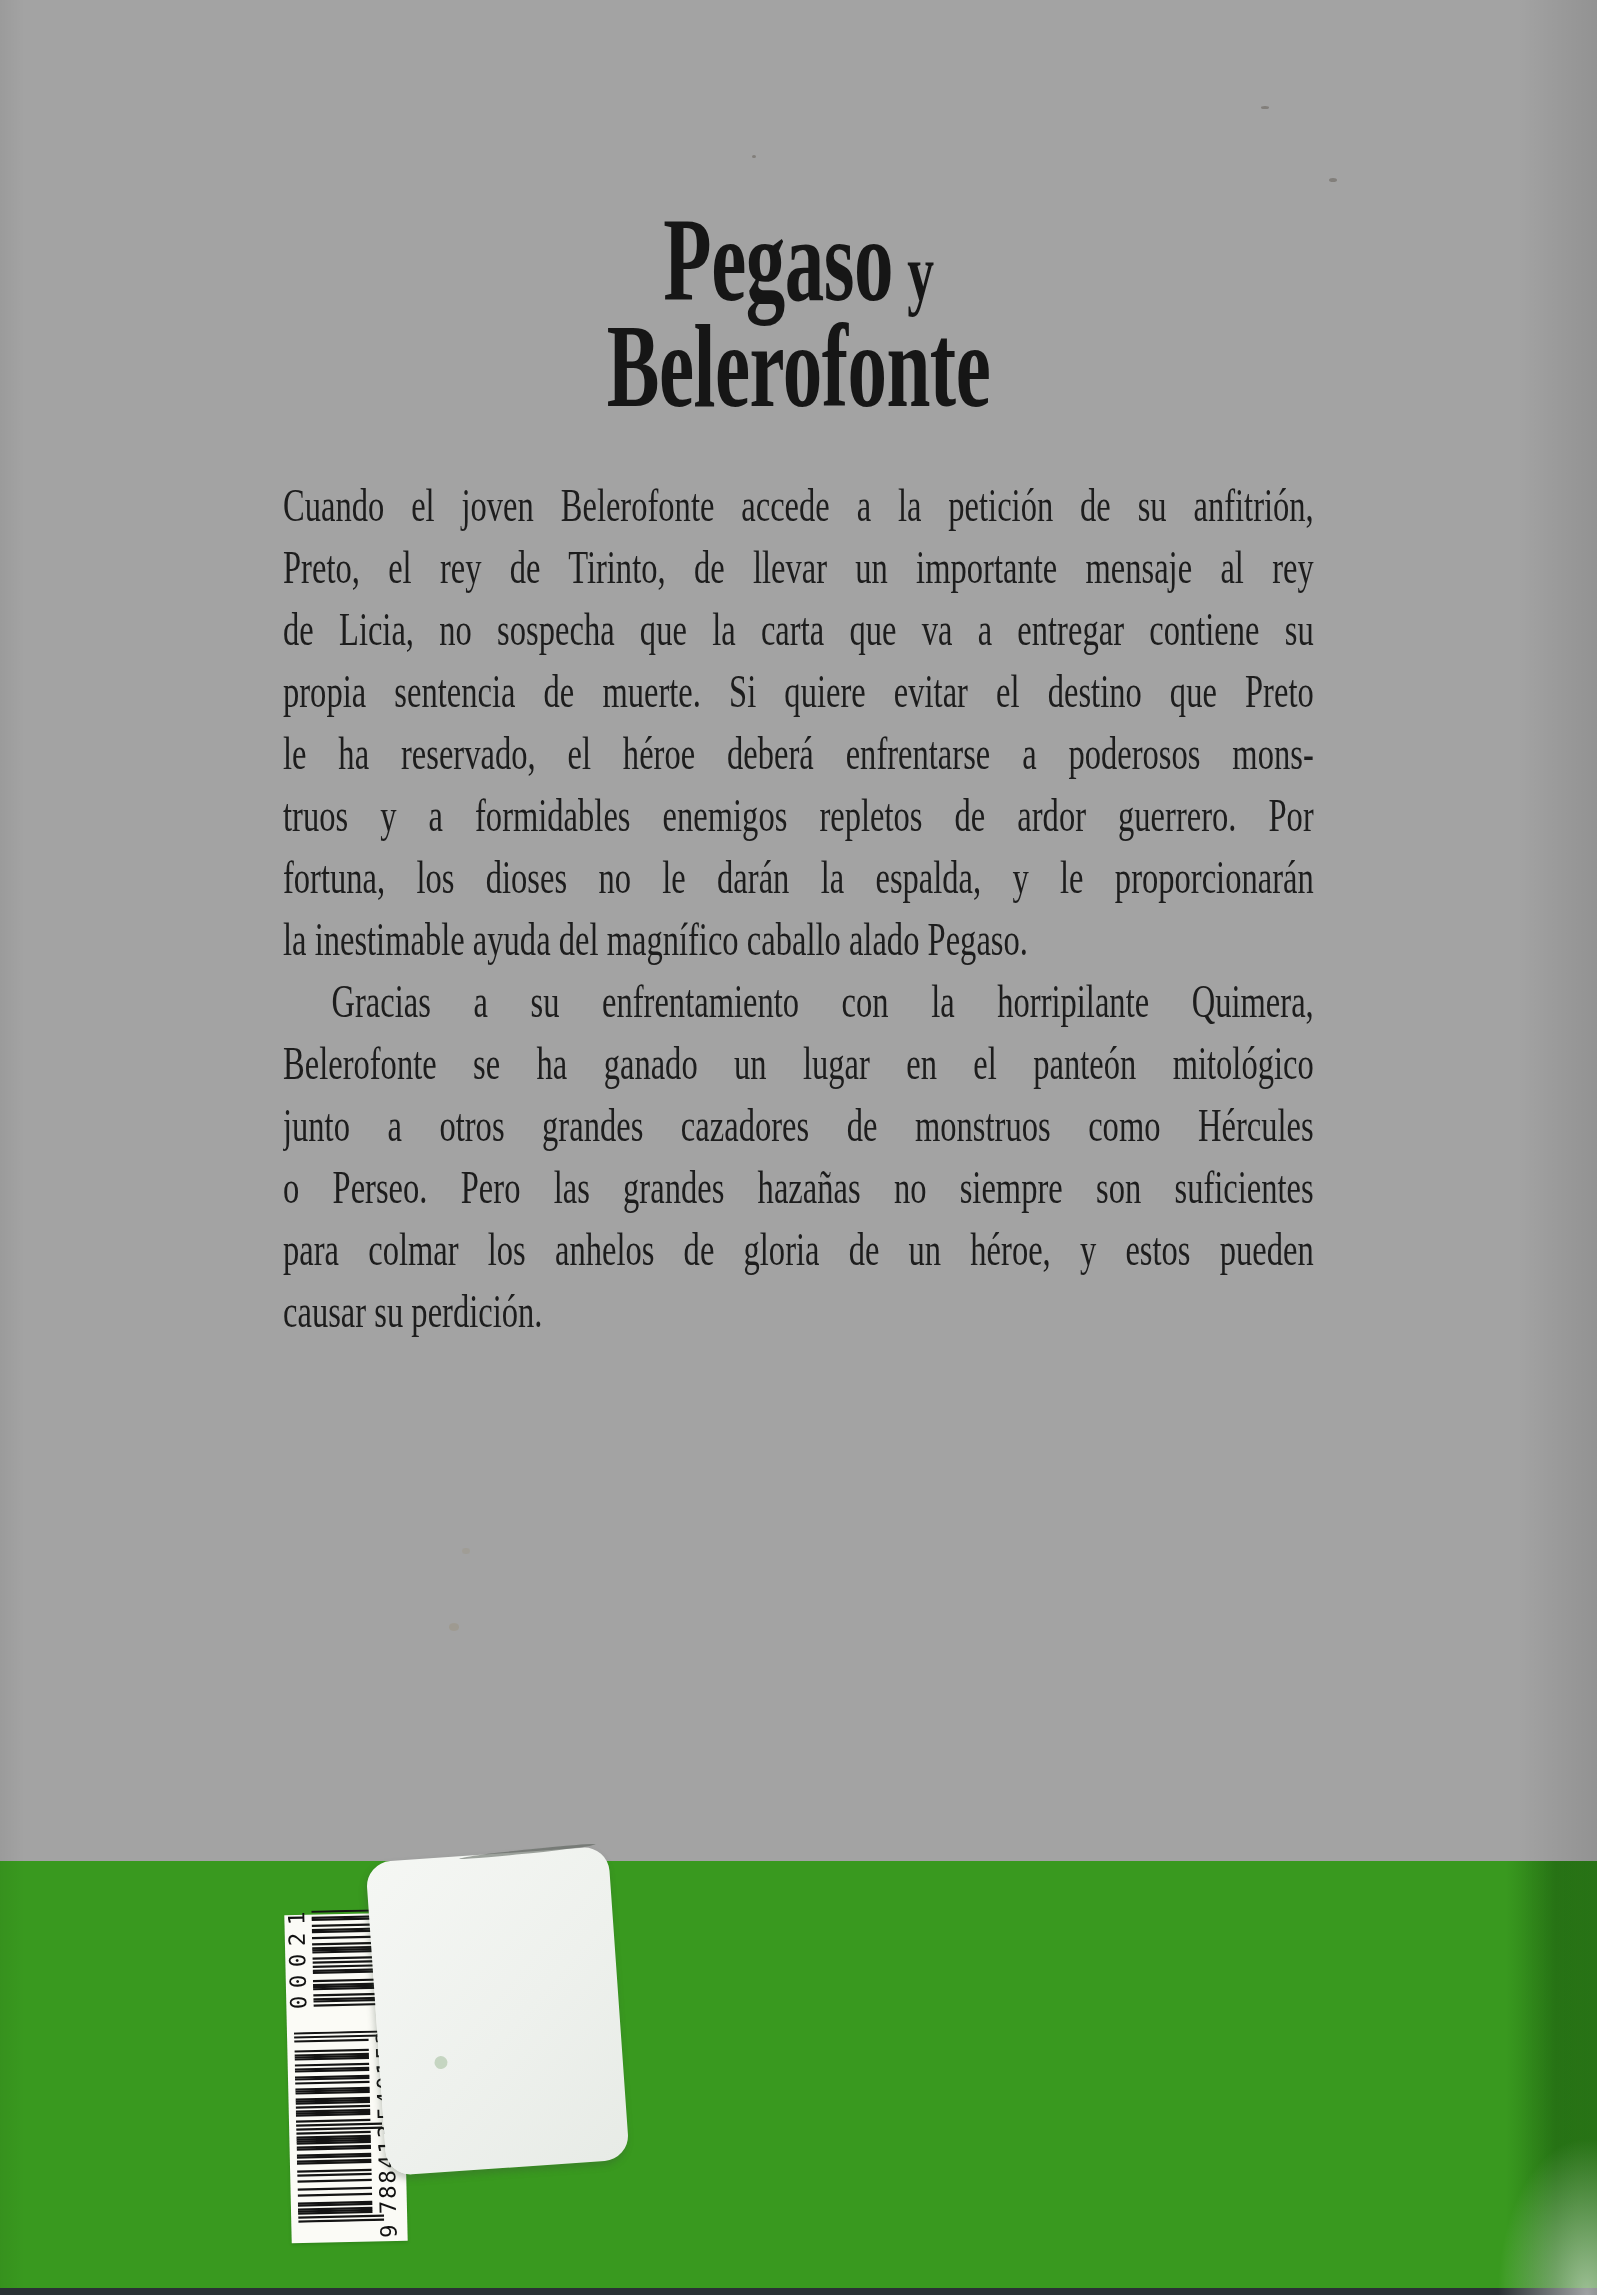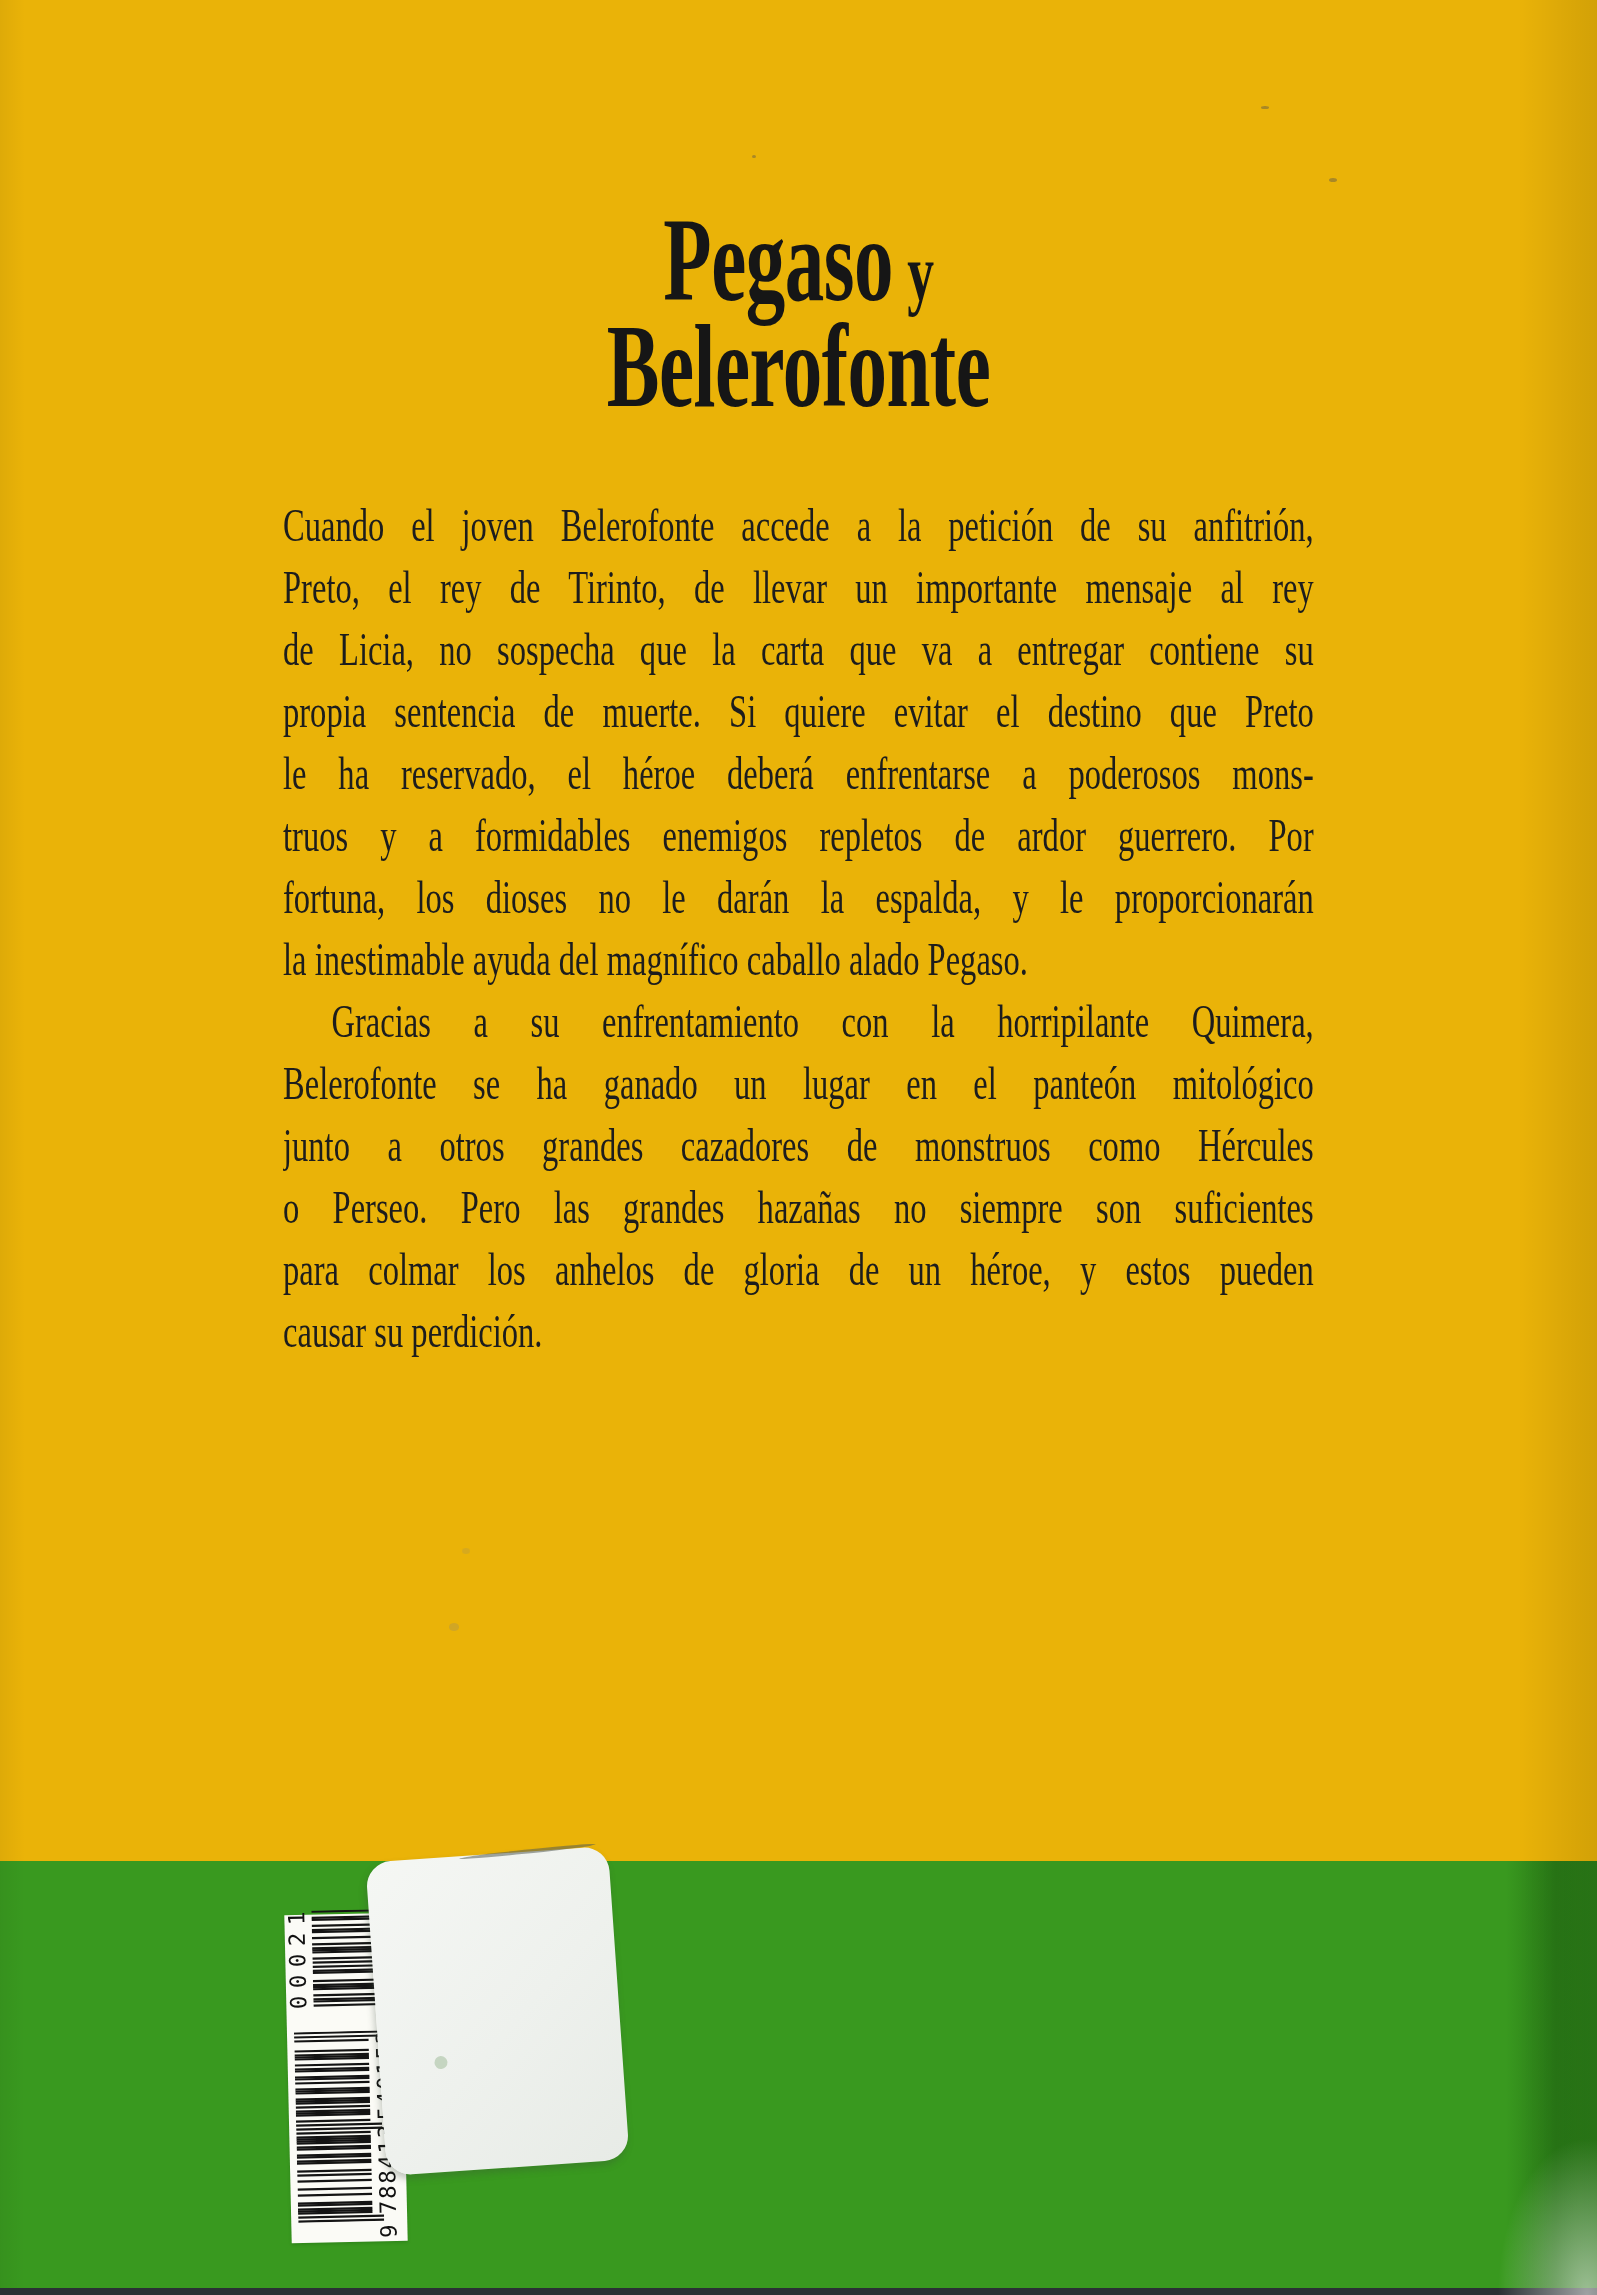--- a/index.html
+++ b/index.html
@@ -1,19 +1,19 @@
 <!DOCTYPE html>
 <html style="font-size:13.3px"><head>
 <meta charset="utf-8">
 <style>
   html,body{margin:0;padding:0;background:#e8e8e6;}
   #page{
     position:relative;
     width:1597px;height:2295px;
-    background:#eab308;
+    background:#a3a3a3;
     overflow:hidden;
     font-family:"Liberation Serif", serif;
   }
   
   .edge-shadow-right{
     position:absolute;top:0;right:0;width:79px;height:100%;
     background:linear-gradient(to right, rgba(0,0,0,0), rgba(0,0,0,0.06) 55%, rgba(0,0,0,0.10) 100%);
     pointer-events:none;z-index:40;
   }
   .edge-shadow-left{
@@ -35,21 +35,21 @@
   .title-block{position:absolute;left:283px;top:208px;width:1031px;color:#161616;}
   .t-line{
     width:100%;text-align:center;font-weight:bold;
     font-size:118px;line-height:106px;height:106px;
     transform:scaleX(0.67);transform-origin:50% 0;
     letter-spacing:-0.8px;white-space:nowrap;
   }
   .t-small{font-size:80px;margin-left:21.6px;}
 
   
-  .synopsis{position:absolute;left:283px;top:494px;width:1031px;color:#1d1d1d;}
+  .synopsis{position:absolute;left:283px;top:474px;width:1031px;color:#1d1d1d;}
   .s-line{
     width:1488px;height:62px;line-height:62px;font-size:47px;
     transform:scaleX(0.6927);transform-origin:0 50%;
     text-align:justify;text-align-last:justify;
     overflow:hidden;white-space:nowrap;
   }
   .s-left{text-align:left;text-align-last:left;}
   .s-indent{text-indent:70px;}
 
   

